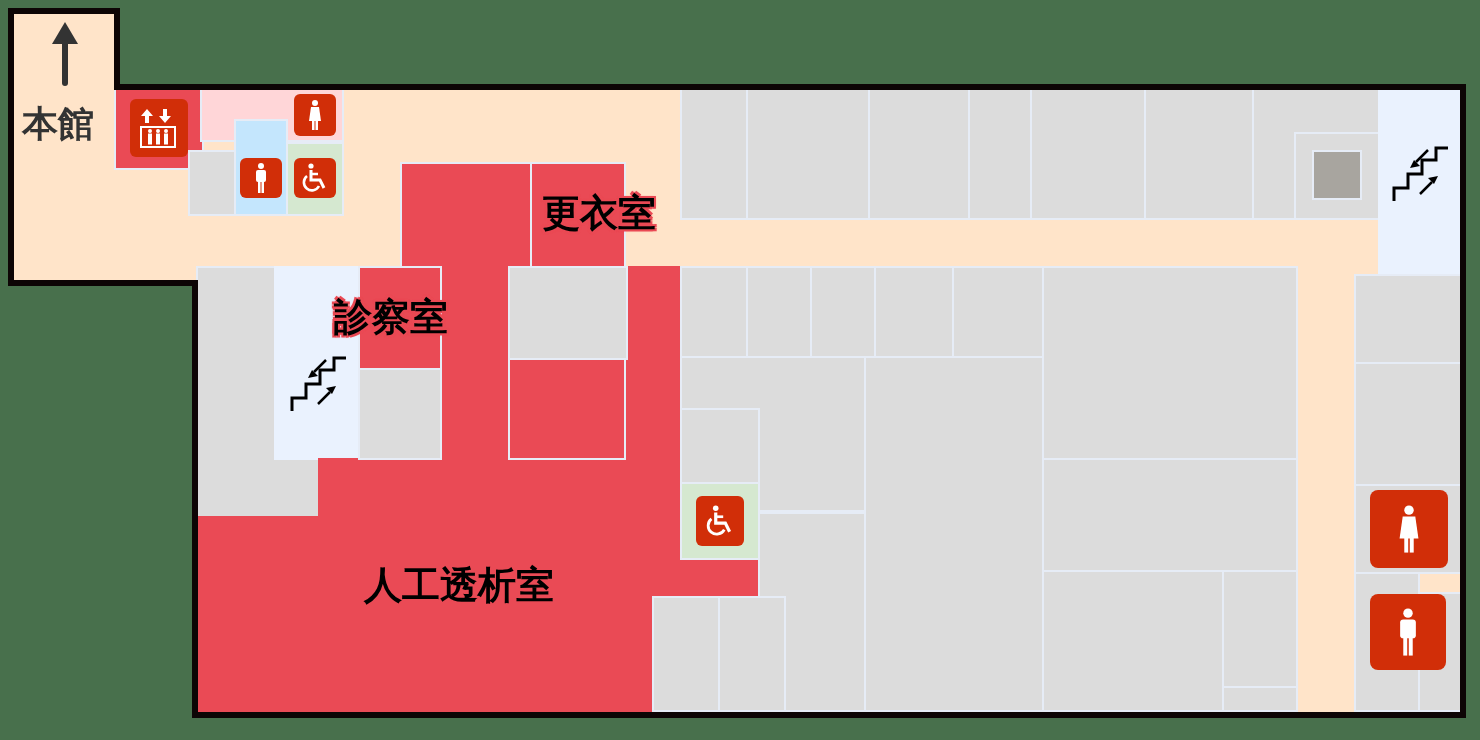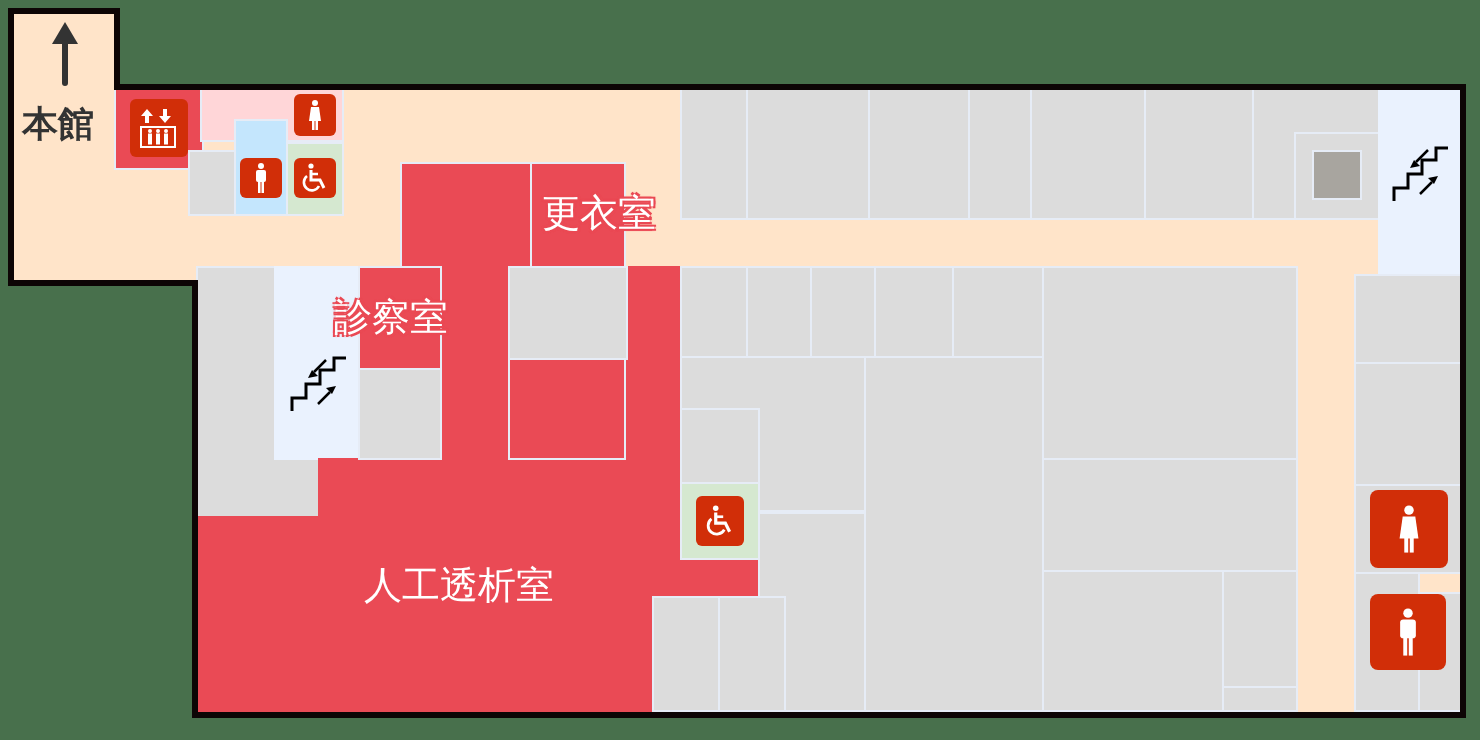--- a/index.html
+++ b/index.html
@@ -9,21 +9,21 @@
   .corr{position:absolute;background:#ffe4c9;}
   .room{position:absolute;box-sizing:border-box;border:2px solid #e6ecf6;}
   .gray{background:#dcdcdc;}
   .red{background:#ea4a55;}
   .pink{background:#ffd6d8;}
   .blue{background:#c4e6fd;}
   .green{background:#d5e8d0;}
   .stair{background:#eaf2fe;}
   .darkgray{background:#a8a59f;}
   .badge{position:absolute;background:#d12e08;border-radius:6px;display:flex;align-items:center;justify-content:center;}
-  .label{position:absolute;color:#ffffff;font-weight:normal;white-space:nowrap;line-height:1;}
+  .label{position:absolute;color:#000000;font-weight:bold;white-space:nowrap;line-height:1;}
   .label.outlined{text-shadow:0 0 3px #ea4a55,0 0 3px #ea4a55,2px 2px 0 #ea4a55,-2px -2px 0 #ea4a55,2px -2px 0 #ea4a55,-2px 2px 0 #ea4a55;}
   .main-label{position:absolute;color:#333;font-weight:bold;font-size:36px;line-height:1;}
   svg{display:block;}
 </style>
 </head>
 <body>
 
 <div class="corr" style="left:14px;top:14px;width:100px;height:266px;"></div>
 <div class="corr" style="left:114px;top:90px;width:1346px;height:190px;"></div>
 <div class="corr" style="left:198px;top:266px;width:1262px;height:446px;"></div>

